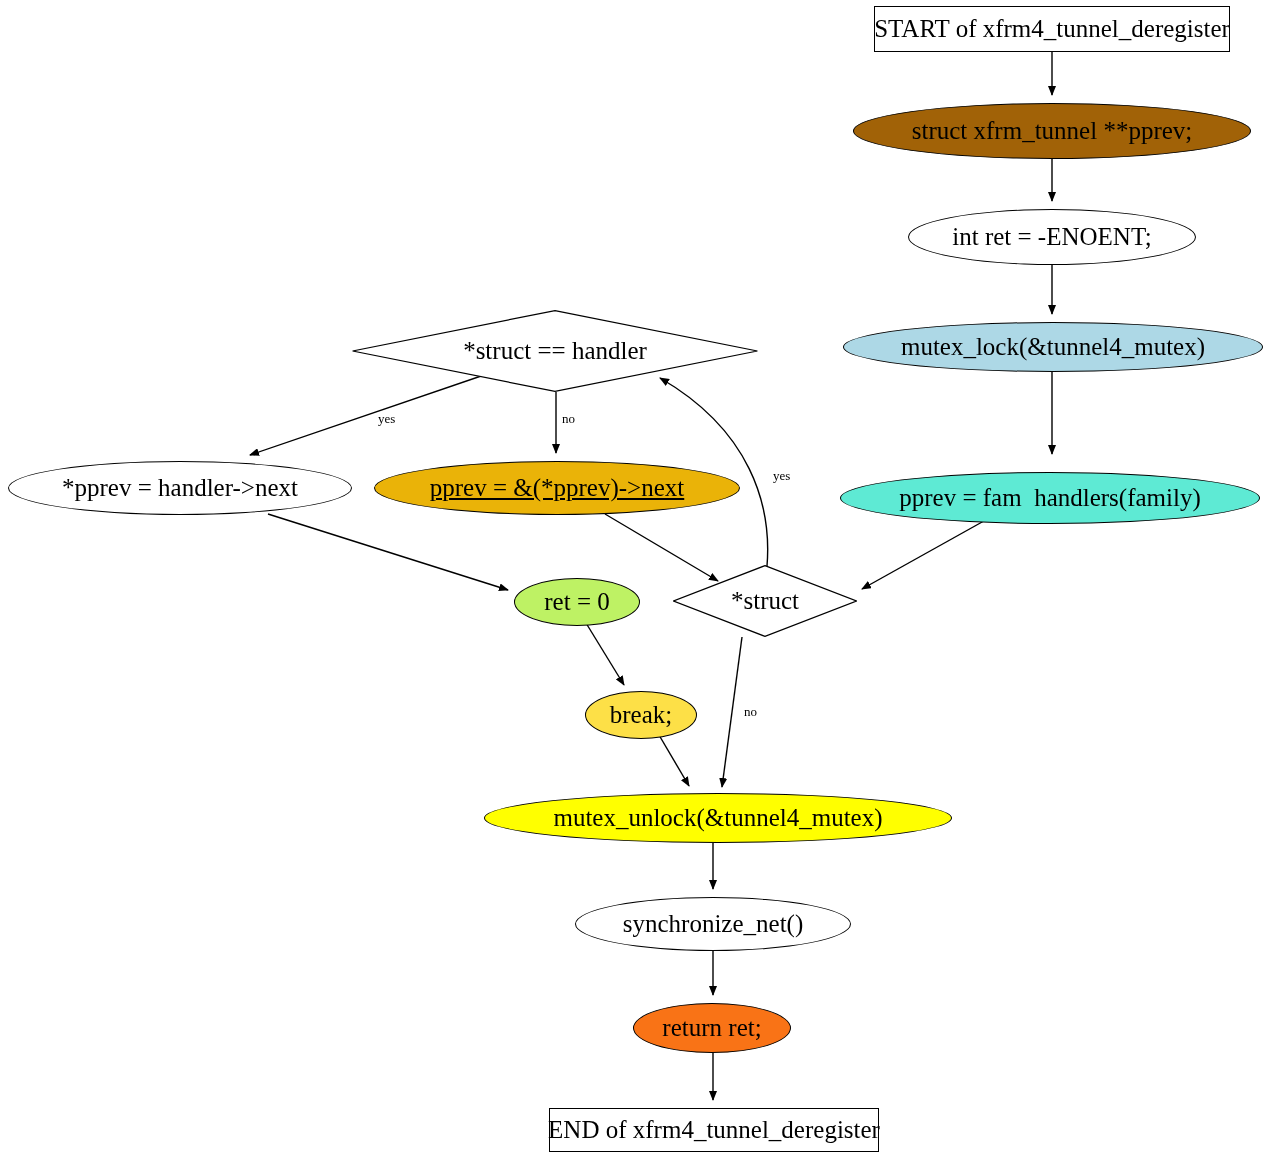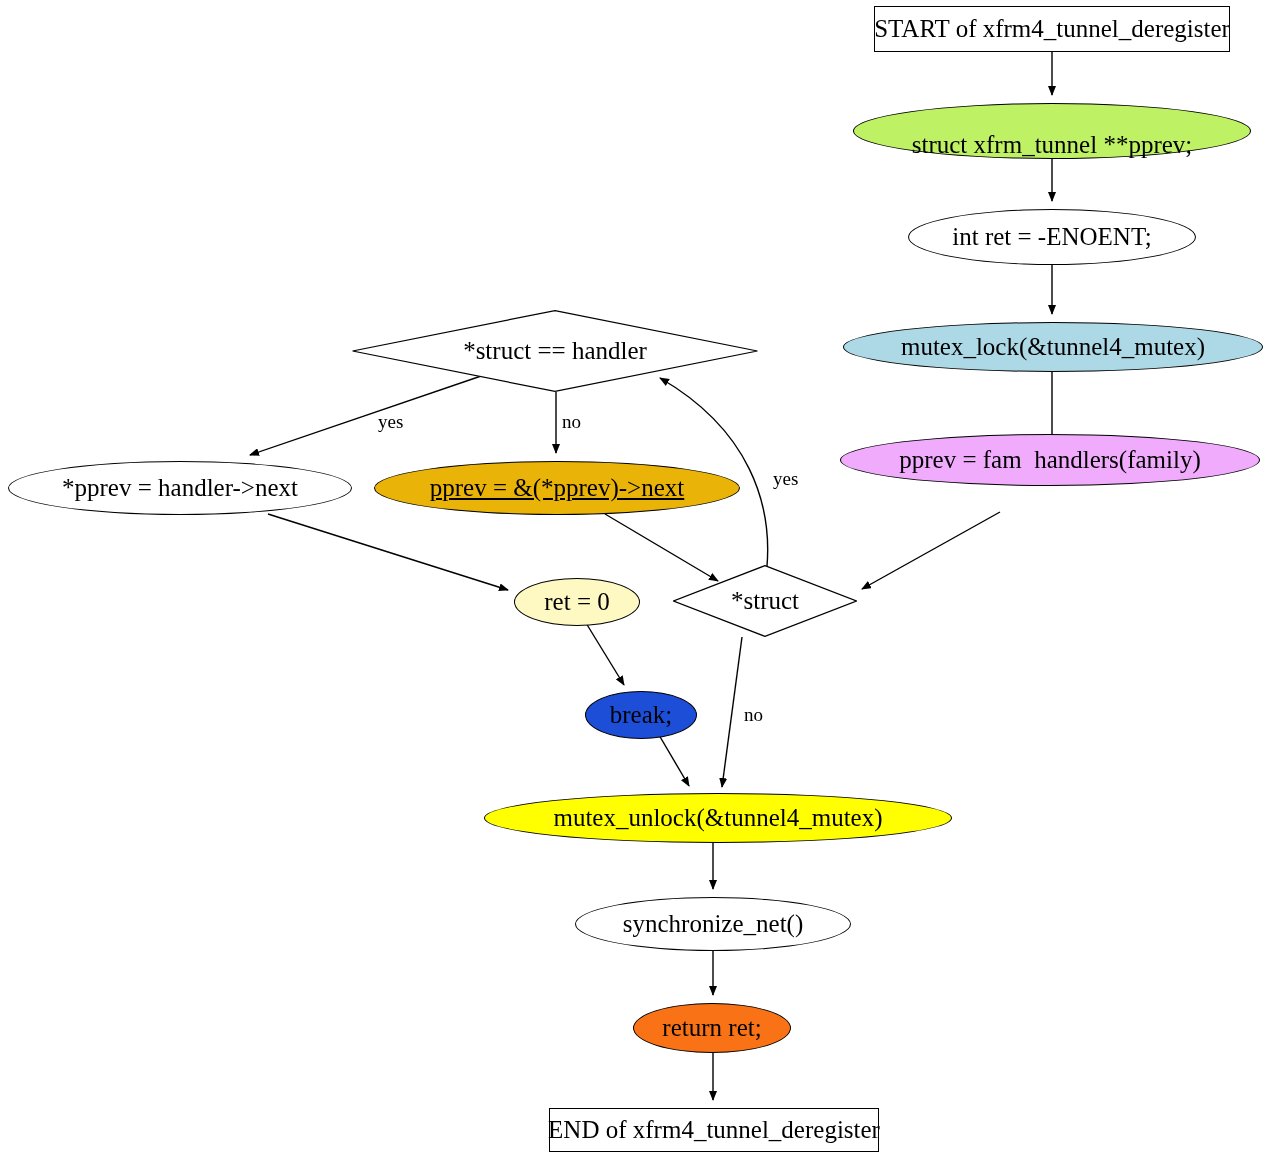--- a/index.html
+++ b/index.html
@@ -57,21 +57,21 @@
     width: 100%;
     height: 100%;
   }
   .node-diamond .diamond-label {
     position: relative;
     z-index: 1;
   }
   .edge-label {
     position: absolute;
     color: #000000;
-    font-size: 19px;
+    font-size: 13px;
     font-family: "Liberation Serif", "DejaVu Serif", serif;
     white-space: pre;
     background: transparent;
     z-index: 3;
   }
 </style>
 </head>
 <body>
 
 <div id="graph-root">
@@ -95,34 +95,34 @@
         <path d="M586,623 L624,685" fill="none" stroke="#000000" stroke-width="1.4" marker-end="url(#arrowhead)"></path>
         <path d="M742,637 L722,787" fill="none" stroke="#000000" stroke-width="1.4" marker-end="url(#arrowhead)"></path>
         <path d="M659,735 L689,786" fill="none" stroke="#000000" stroke-width="1.4" marker-end="url(#arrowhead)"></path>
         <path d="M713,843 L713,889" fill="none" stroke="#000000" stroke-width="1.4" marker-end="url(#arrowhead)"></path>
         <path d="M713,951 L713,995" fill="none" stroke="#000000" stroke-width="1.4" marker-end="url(#arrowhead)"></path>
         <path d="M713,1053 L713,1100" fill="none" stroke="#000000" stroke-width="1.4" marker-end="url(#arrowhead)"></path>
       </g>
   </svg>
   <div id="node-layer">
       <div class="node node-box" style="left: 874px; top: 6px; width: 356px; height: 46px; background: rgb(255, 255, 255);"><span>START of xfrm4_tunnel_deregister</span></div>
-      <div class="node node-ellipse" style="left: 853px; top: 103px; width: 398px; height: 56px; background: #bef264; align-items: flex-end;"><span>struct xfrm_tunnel **pprev;</span></div>
+      <div class="node node-ellipse" style="left: 853px; top: 103px; width: 398px; height: 56px; background: #a16207;"><span>struct xfrm_tunnel **pprev;</span></div>
       <div class="node node-ellipse" style="left: 908px; top: 209px; width: 288px; height: 56px; background: rgb(255, 255, 255); align-items: center;"><span>int ret = -ENOENT;</span></div>
       <div class="node node-ellipse" style="left: 843px; top: 322px; width: 420px; height: 50px; background: rgb(173, 216, 230);"><span>mutex_lock(&amp;tunnel4_mutex)</span></div>
-      <div class="node node-ellipse" style="left: 840px; top: 434px; width: 420px; height: 52px; background: #f0abfc;"><span>pprev = fam  handlers(family)</span></div>
+      <div class="node node-ellipse" style="left: 840px; top: 472px; width: 420px; height: 52px; background: #5eead4;"><span>pprev = fam  handlers(family)</span></div>
       <div class="node node-diamond" style="left: 352px; top: 310px; width: 406px; height: 82px; background: transparent;"><svg class="diamond-shape" viewBox="0 0 406 82" preserveAspectRatio="none">
           <polygon points="203,0.6 405.4,41 203,81.4 0.6,41" fill="#ffffff" stroke="#000000" stroke-width="1.2"></polygon>
         </svg><span class="diamond-label">*struct == handler</span></div>
       <div class="node node-ellipse" style="left: 8px; top: 461px; width: 344px; height: 54px; background: rgb(255, 255, 255);"><span>*pprev = handler-&gt;next</span></div>
       <div class="node node-ellipse" style="left: 374px; top: 461px; width: 366px; height: 54px; background: #eab308; text-decoration: underline;"><span>pprev = &amp;(*pprev)-&gt;next</span></div>
       <div class="node node-diamond" style="left: 673px; top: 565px; width: 184px; height: 72px; background: transparent;"><svg class="diamond-shape" viewBox="0 0 184 72" preserveAspectRatio="none">
           <polygon points="92,0.6 183.4,36 92,71.4 0.6,36" fill="#ffffff" stroke="#000000" stroke-width="1.2"></polygon>
         </svg><span class="diamond-label">*struct</span></div>
-      <div class="node node-ellipse" style="left: 514px; top: 578px; width: 126px; height: 48px; background: #fef9c3;"><span>ret = 0</span></div>
-      <div class="node node-ellipse" style="left: 585px; top: 691px; width: 112px; height: 48px; background: #1d4ed8;"><span>break;</span></div>
+      <div class="node node-ellipse" style="left: 514px; top: 578px; width: 126px; height: 48px; background: #bef264;"><span>ret = 0</span></div>
+      <div class="node node-ellipse" style="left: 585px; top: 691px; width: 112px; height: 48px; background: #fde047;"><span>break;</span></div>
       <div class="node node-ellipse" style="left: 484px; top: 793px; width: 468px; height: 50px; background: rgb(255, 255, 0); text-align: right;"><span>mutex_unlock(&amp;tunnel4_mutex)</span></div>
       <div class="node node-ellipse" style="left: 575px; top: 897px; width: 276px; height: 54px; background: rgb(255, 255, 255);"><span>synchronize_net()</span></div>
       <div class="node node-ellipse" style="left: 633px; top: 1003px; width: 158px; height: 50px; background: #f97316;"><span>return ret;</span></div>
       <div class="node node-box" style="left: 549px; top: 1108px; width: 330px; height: 44px; background: rgb(255, 255, 255);"><span>END of xfrm4_tunnel_deregister</span></div>
     </div>
   <div id="label-layer">
       <div class="edge-label" style="left: 773px; top: 468px;">yes</div>
       <div class="edge-label" style="left: 378px; top: 411px;">yes</div>
       <div class="edge-label" style="left: 562px; top: 411px;">no</div>
       <div class="edge-label" style="left: 744px; top: 704px;">no</div>

